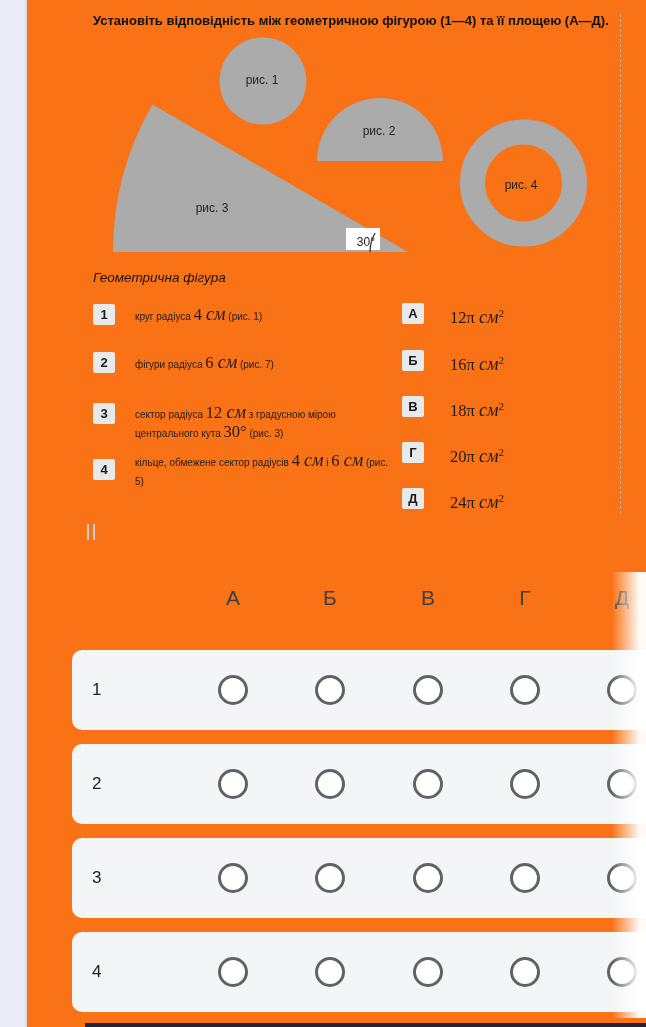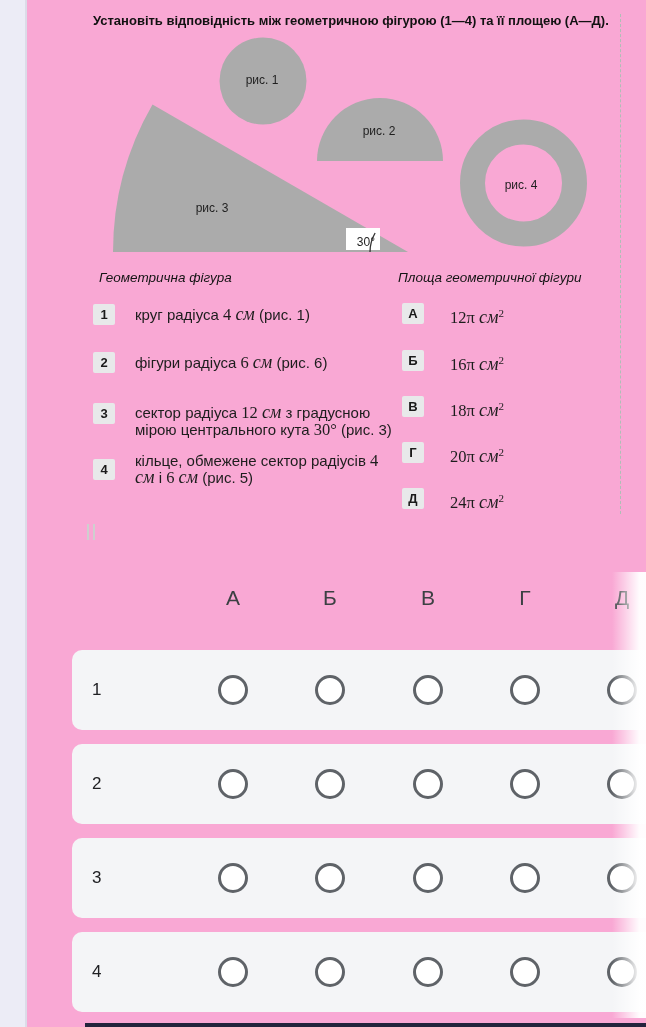--- a/index.html
+++ b/index.html
@@ -1,34 +1,34 @@
 <!DOCTYPE html>
 <html><head>
 <meta charset="utf-8">
 <style>
   html,body{margin:0;padding:0;background:#fff;}
-  .page{position:relative;width:646px;height:1027px;background:#f9a8d4;overflow:hidden;
+  .page{position:relative;width:646px;height:1027px;background:#f97316;overflow:hidden;
         font-family:"Liberation Sans",sans-serif;color:#1b1b1b;}
   .side-strip{position:absolute;left:0;top:0;width:25px;height:1027px;background:#ececf6;
         border-right:2px solid #dcdce8;}
   .q-title{position:absolute;left:93px;top:13px;width:540px;font-size:13px;font-weight:600;
         color:#111;white-space:nowrap;letter-spacing:0;}
   .figure-svg{position:absolute;left:0;top:0;}
   .fig-label{font-family:"Liberation Sans",sans-serif;font-size:12px;fill:#1f1f1f;}
   .dashed-divider{position:absolute;left:620px;top:14px;height:500px;width:0;
         border-left:1px dashed #a3c2b1;opacity:.85;}
   .col-header{position:absolute;font-size:13.5px;font-style:italic;color:#141414;}
-  .lh{left:99px;top:270px;} .rh{left:398px;top:270px;}
+  .lh{left:93px;top:270px;} .rh{left:398px;top:270px;}
   .l-item{position:absolute;left:93px;width:300px;}
   .r-item{position:absolute;left:402px;width:220px;}
   .badge{position:absolute;left:0;width:22px;height:21px;line-height:21px;text-align:center;
         background:#e8e9ea;border-radius:2px;font-size:13px;font-weight:bold;color:#1a1a1a;}
   .l-text{position:absolute;left:42px;top:2px;width:262px;line-height:17px;color:#1d1d1d;}
   .r-text{position:absolute;left:48px;top:0;line-height:21px;color:#1d1d1d;}
-  .run-sans{font-family:"Liberation Sans",sans-serif;font-size:15px;}
+  .run-sans{font-family:"Liberation Sans",sans-serif;font-size:10px;}
   .run-num{font-family:"Liberation Serif",serif;font-size:16.5px;}
   .run-unit{font-family:"Liberation Serif",serif;font-style:italic;font-size:18px;}
   sup.run-sup{font-family:"Liberation Serif",serif;font-size:11px;}
   .placeholder-marker{position:absolute;left:87px;top:524px;}
   .placeholder-marker i{display:inline-block;width:2px;height:16px;background:#cfcfcf;margin-right:4px;}
   .grid-letter{position:absolute;top:586px;width:60px;text-align:center;font-size:21px;color:#3c4043;}
   .grid-row{position:absolute;left:72px;width:574px;height:80px;background:#f4f5f7;
         border-radius:10px 0 0 10px;}
   .row-num{position:absolute;left:20px;top:50%;transform:translateY(-50%);font-size:17px;color:#202124;}
   .radio{position:absolute;top:25px;width:30px;height:30px;box-sizing:border-box;
@@ -55,29 +55,28 @@
     <text class="fig-label" x="262" y="81" text-anchor="middle" dominant-baseline="middle">рис. 1</text>
     <text class="fig-label" x="379" y="132" text-anchor="middle" dominant-baseline="middle">рис. 2</text>
     <text class="fig-label" x="212" y="209" text-anchor="middle" dominant-baseline="middle">рис. 3</text>
     <text class="fig-label" x="521" y="186" text-anchor="middle" dominant-baseline="middle">рис. 4</text>
     <text class="fig-label" x="375" y="246" text-anchor="end">30°</text>
   </svg>
 
   <div class="dashed-divider"></div>
 
   <div class="col-header lh">Геометрична фігура</div>
-  <div class="col-header rh">Площа геометричної фігури</div>
 
   <div class="l-item" style="top:304px">
     <span class="badge" style="top:0">1</span>
     <div class="l-text"><span class="run-sans">круг радіуса </span><span class="run-num">4 </span><span class="run-unit">см</span><span class="run-sans"> (рис. 1)</span></div>
   </div>
   <div class="l-item" style="top:352px">
     <span class="badge" style="top:0">2</span>
-    <div class="l-text"><span class="run-sans">фігури радіуса </span><span class="run-num">6 </span><span class="run-unit">см</span><span class="run-sans"> (рис. 6)</span></div>
+    <div class="l-text"><span class="run-sans">фігури радіуса </span><span class="run-num">6 </span><span class="run-unit">см</span><span class="run-sans"> (рис. 7)</span></div>
   </div>
   <div class="l-item" style="top:388px">
     <span class="badge" style="top:15px">3</span>
     <div class="l-text" style="top:16px"><span class="run-sans">сектор радіуса </span><span class="run-num">12 </span><span class="run-unit">см</span><span class="run-sans"> з градусною мірою центрального кута </span><span class="run-num">30°</span><span class="run-sans"> (рис. 3)</span></div>
   </div>
   <div class="l-item" style="top:452px">
     <span class="badge" style="top:7px">4</span>
     <div class="l-text" style="top:0"><span class="run-sans">кільце, обмежене сектор радіусів </span><span class="run-num">4 </span><span class="run-unit">см</span><span class="run-sans"> і </span><span class="run-num">6 </span><span class="run-unit">см</span><span class="run-sans"> (рис. 5)</span></div>
   </div>
 

